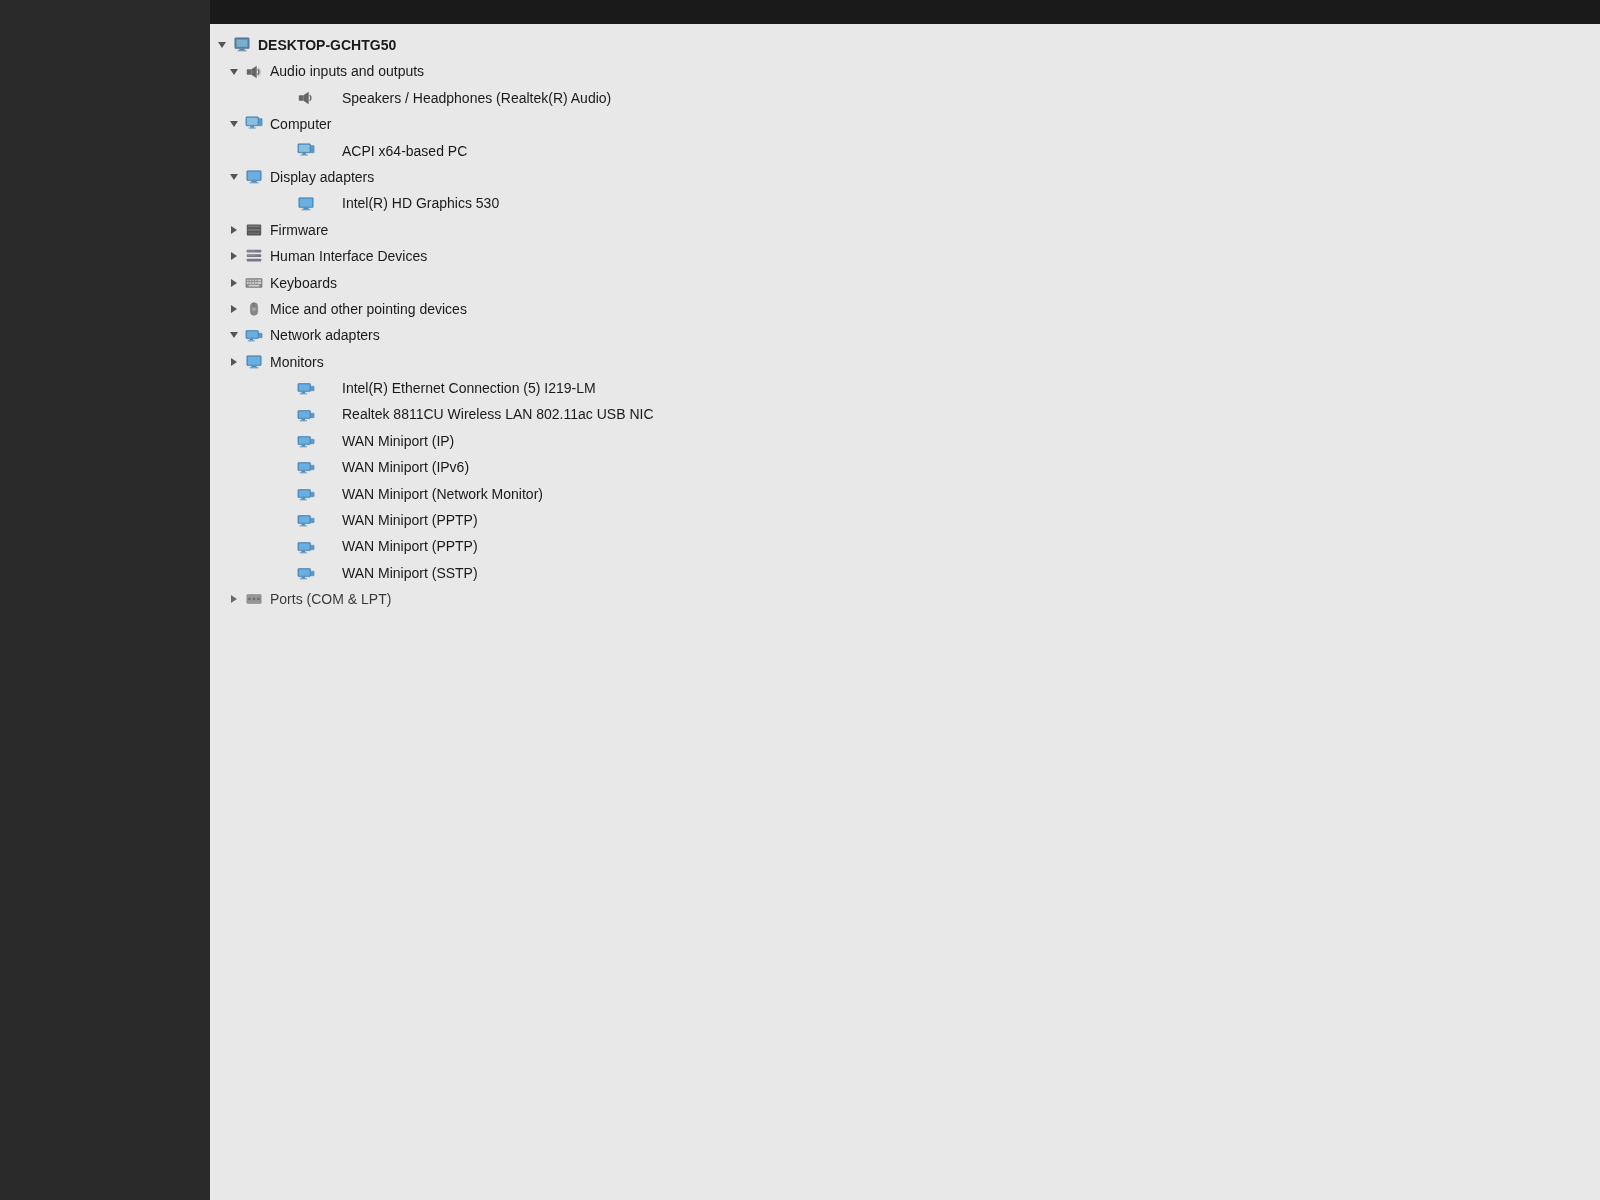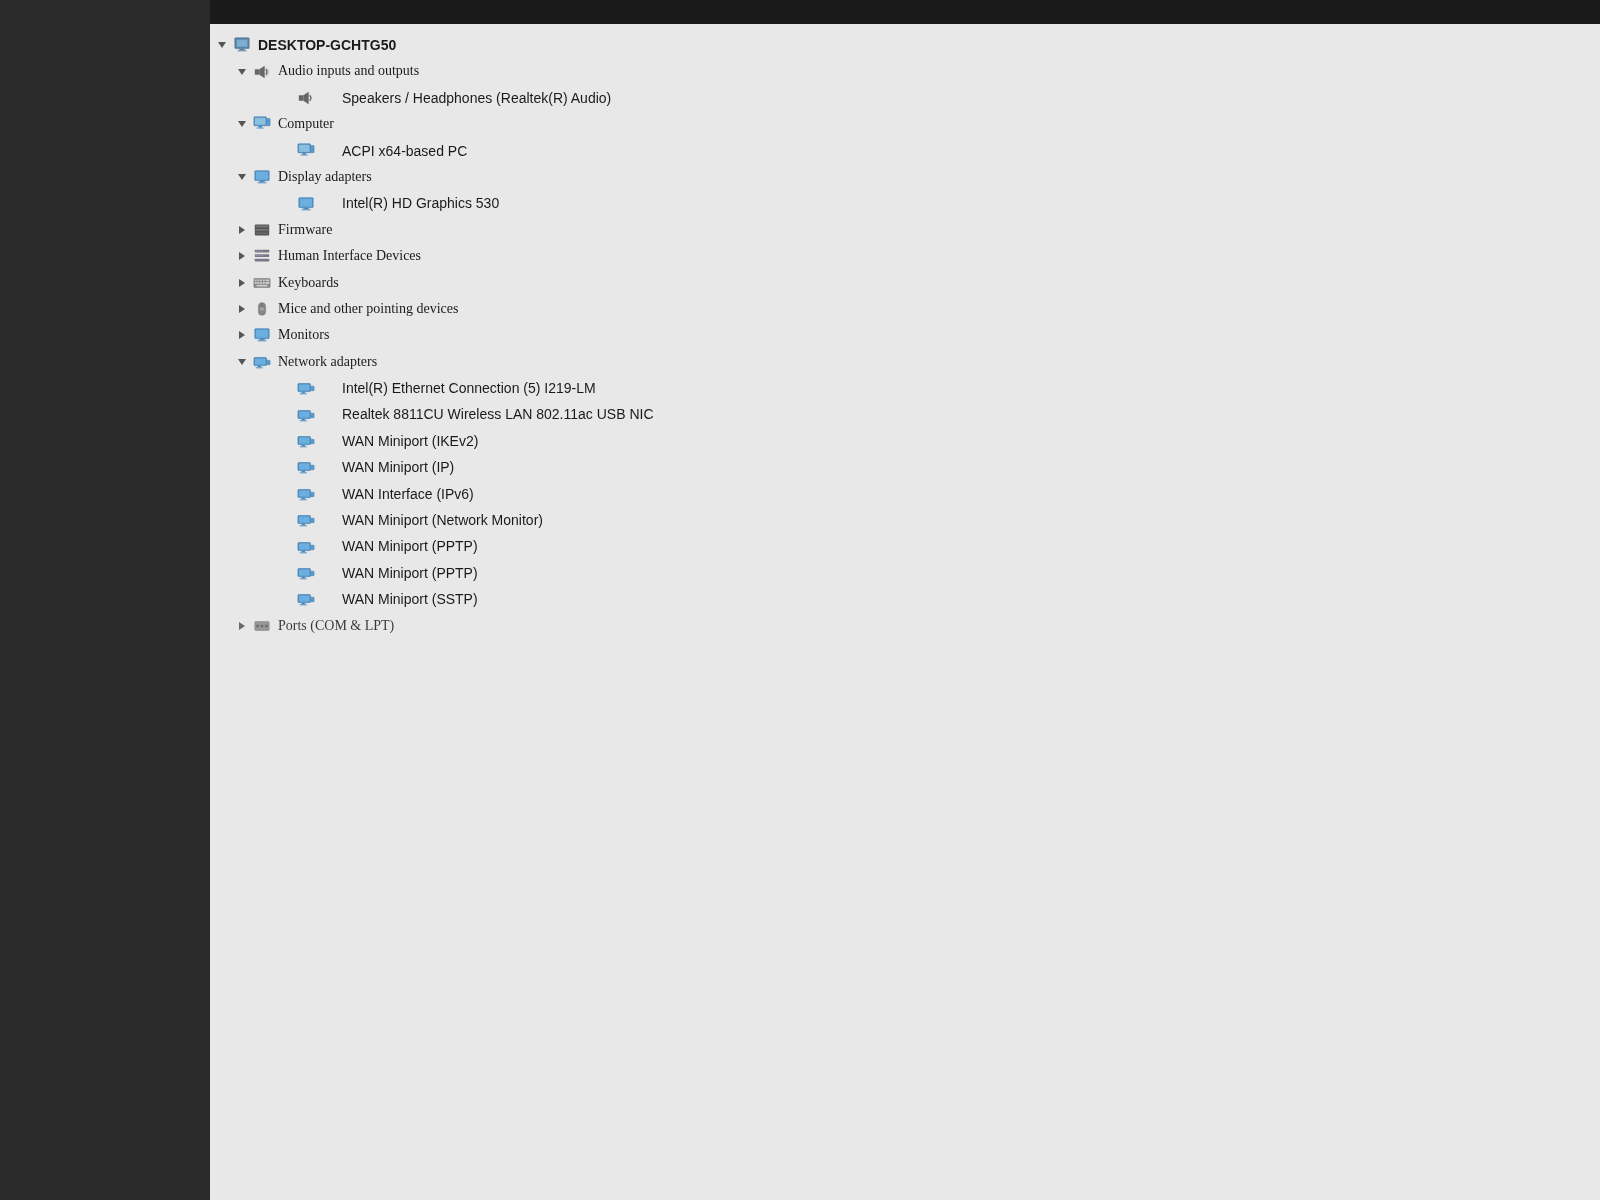--- a/index.html
+++ b/index.html
@@ -49,21 +49,21 @@
     .icon {
       width: 20px;
       height: 20px;
       display: flex;
       align-items: center;
       justify-content: center;
       flex-shrink: 0;
       margin-right: 6px;
     }
     .indent-0 { padding-left: 4px; }
-    .indent-1 { padding-left: 24px; font-family: Liberation Serif, serif; }
+    .indent-1 { padding-left: 16px; }
     .indent-2 { padding-left: 48px; gap: 20px; }
     .svg-icon { width: 18px; height: 18px; }
   </style>
 </head>
 <body>
 
 <div class="left-panel">
 </div>
 
 <div class="device-manager-panel">
@@ -254,52 +254,52 @@
         <line x1="10" y1="3" x2="10" y2="10" stroke="#666" stroke-width="1"></line>
         <circle cx="10" cy="10" r="2" fill="#aaa"></circle>
       </svg>
     </span>
     <span>Mice and other pointing devices</span>
   </div>
 
   <div class="tree-item indent-1">
     <span class="expander">
       <svg width="12" height="12" viewBox="0 0 12 12">
+        <polygon points="2,3 10,3 6,9" fill="#555"></polygon>
+      </svg>
+    </span>
+    <span class="icon">
+      <svg class="svg-icon" viewBox="0 0 20 20">
+        <rect x="1" y="5" width="14" height="9" rx="1" fill="#4a8abf" stroke="#2a6a9f" stroke-width="0.5"></rect>
+        <rect x="2" y="6" width="12" height="7" fill="#6aafdf"></rect>
+        <rect x="5" y="14" width="4" height="2" fill="#4a8abf"></rect>
+        <rect x="3" y="16" width="8" height="1" fill="#4a8abf"></rect>
+        <rect x="15" y="8" width="4" height="5" rx="0.5" fill="#5a9acf" stroke="#3a7aaf" stroke-width="0.5"></rect>
+      </svg>
+    </span>
+    <span>Network adapters</span>
+  </div>
+
+  <div class="tree-item indent-1">
+    <span class="expander">
+      <svg width="12" height="12" viewBox="0 0 12 12">
         <polygon points="3,2 9,6 3,10" fill="#555"></polygon>
       </svg>
     </span>
     <span class="icon">
       <svg class="svg-icon" viewBox="0 0 20 20">
         <rect x="2" y="3" width="16" height="11" rx="1" fill="#4a8abf" stroke="#2a6a9f" stroke-width="0.5"></rect>
         <rect x="3" y="4" width="14" height="9" fill="#6aafdf"></rect>
         <rect x="7" y="14" width="6" height="2" fill="#4a8abf"></rect>
         <rect x="5" y="16" width="10" height="1" fill="#4a8abf"></rect>
       </svg>
     </span>
     <span>Monitors</span>
   </div>
 
-  <div class="tree-item indent-1">
-    <span class="expander">
-      <svg width="12" height="12" viewBox="0 0 12 12">
-        <polygon points="2,3 10,3 6,9" fill="#555"></polygon>
-      </svg>
-    </span>
-    <span class="icon">
-      <svg class="svg-icon" viewBox="0 0 20 20">
-        <rect x="1" y="5" width="14" height="9" rx="1" fill="#4a8abf" stroke="#2a6a9f" stroke-width="0.5"></rect>
-        <rect x="2" y="6" width="12" height="7" fill="#6aafdf"></rect>
-        <rect x="5" y="14" width="4" height="2" fill="#4a8abf"></rect>
-        <rect x="3" y="16" width="8" height="1" fill="#4a8abf"></rect>
-        <rect x="15" y="8" width="4" height="5" rx="0.5" fill="#5a9acf" stroke="#3a7aaf" stroke-width="0.5"></rect>
-      </svg>
-    </span>
-    <span>Network adapters</span>
-  </div>
-
   <div class="tree-item indent-2">
     <span class="expander" style="visibility:hidden;"></span>
     <span class="icon">
       <svg class="svg-icon" viewBox="0 0 20 20">
         <rect x="1" y="5" width="14" height="9" rx="1" fill="#4a8abf" stroke="#2a6a9f" stroke-width="0.5"></rect>
         <rect x="2" y="6" width="12" height="7" fill="#6aafdf"></rect>
         <rect x="5" y="14" width="4" height="2" fill="#4a8abf"></rect>
         <rect x="3" y="16" width="8" height="1" fill="#4a8abf"></rect>
         <rect x="15" y="8" width="4" height="5" rx="0.5" fill="#5a9acf" stroke="#3a7aaf" stroke-width="0.5"></rect>
       </svg>
@@ -314,33 +314,20 @@
         <rect x="1" y="5" width="14" height="9" rx="1" fill="#4a8abf" stroke="#2a6a9f" stroke-width="0.5"></rect>
         <rect x="2" y="6" width="12" height="7" fill="#6aafdf"></rect>
         <rect x="5" y="14" width="4" height="2" fill="#4a8abf"></rect>
         <rect x="3" y="16" width="8" height="1" fill="#4a8abf"></rect>
         <rect x="15" y="8" width="4" height="5" rx="0.5" fill="#5a9acf" stroke="#3a7aaf" stroke-width="0.5"></rect>
       </svg>
     </span>
     <span>Realtek 8811CU Wireless LAN 802.11ac USB NIC</span>
   </div>
 
-  <div class="tree-item indent-2">
-    <span class="expander" style="visibility:hidden;"></span>
-    <span class="icon">
-      <svg class="svg-icon" viewBox="0 0 20 20">
-        <rect x="1" y="5" width="14" height="9" rx="1" fill="#4a8abf" stroke="#2a6a9f" stroke-width="0.5"></rect>
-        <rect x="2" y="6" width="12" height="7" fill="#6aafdf"></rect>
-        <rect x="5" y="14" width="4" height="2" fill="#4a8abf"></rect>
-        <rect x="3" y="16" width="8" height="1" fill="#4a8abf"></rect>
-        <rect x="15" y="8" width="4" height="5" rx="0.5" fill="#5a9acf" stroke="#3a7aaf" stroke-width="0.5"></rect>
-      </svg>
-    </span>
-    <span>WAN Miniport (IKEv2)</span>
-  </div>
 
   <div class="tree-item indent-2">
     <span class="expander" style="visibility:hidden;"></span>
     <span class="icon">
       <svg class="svg-icon" viewBox="0 0 20 20">
         <rect x="1" y="5" width="14" height="9" rx="1" fill="#4a8abf" stroke="#2a6a9f" stroke-width="0.5"></rect>
         <rect x="2" y="6" width="12" height="7" fill="#6aafdf"></rect>
         <rect x="5" y="14" width="4" height="2" fill="#4a8abf"></rect>
         <rect x="3" y="16" width="8" height="1" fill="#4a8abf"></rect>
         <rect x="15" y="8" width="4" height="5" rx="0.5" fill="#5a9acf" stroke="#3a7aaf" stroke-width="0.5"></rect>
@@ -353,21 +340,21 @@
     <span class="expander" style="visibility:hidden;"></span>
     <span class="icon">
       <svg class="svg-icon" viewBox="0 0 20 20">
         <rect x="1" y="5" width="14" height="9" rx="1" fill="#4a8abf" stroke="#2a6a9f" stroke-width="0.5"></rect>
         <rect x="2" y="6" width="12" height="7" fill="#6aafdf"></rect>
         <rect x="5" y="14" width="4" height="2" fill="#4a8abf"></rect>
         <rect x="3" y="16" width="8" height="1" fill="#4a8abf"></rect>
         <rect x="15" y="8" width="4" height="5" rx="0.5" fill="#5a9acf" stroke="#3a7aaf" stroke-width="0.5"></rect>
       </svg>
     </span>
-    <span>WAN Interface (IPv6)</span>
+    <span>WAN Miniport (IPv6)</span>
   </div>
 
 
   <div class="tree-item indent-2">
     <span class="expander" style="visibility:hidden;"></span>
     <span class="icon">
       <svg class="svg-icon" viewBox="0 0 20 20">
         <rect x="1" y="5" width="14" height="9" rx="1" fill="#4a8abf" stroke="#2a6a9f" stroke-width="0.5"></rect>
         <rect x="2" y="6" width="12" height="7" fill="#6aafdf"></rect>
         <rect x="5" y="14" width="4" height="2" fill="#4a8abf"></rect>

